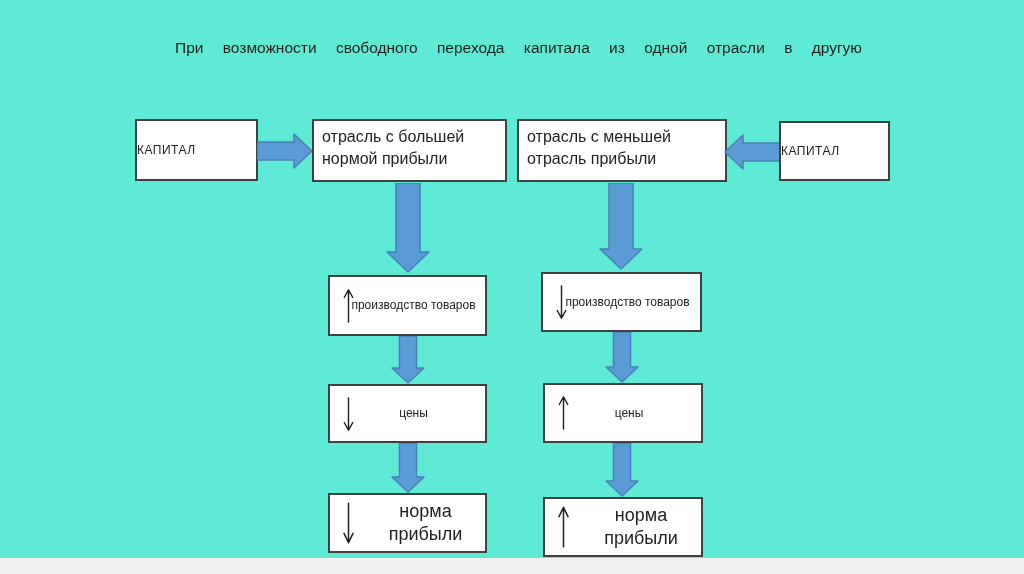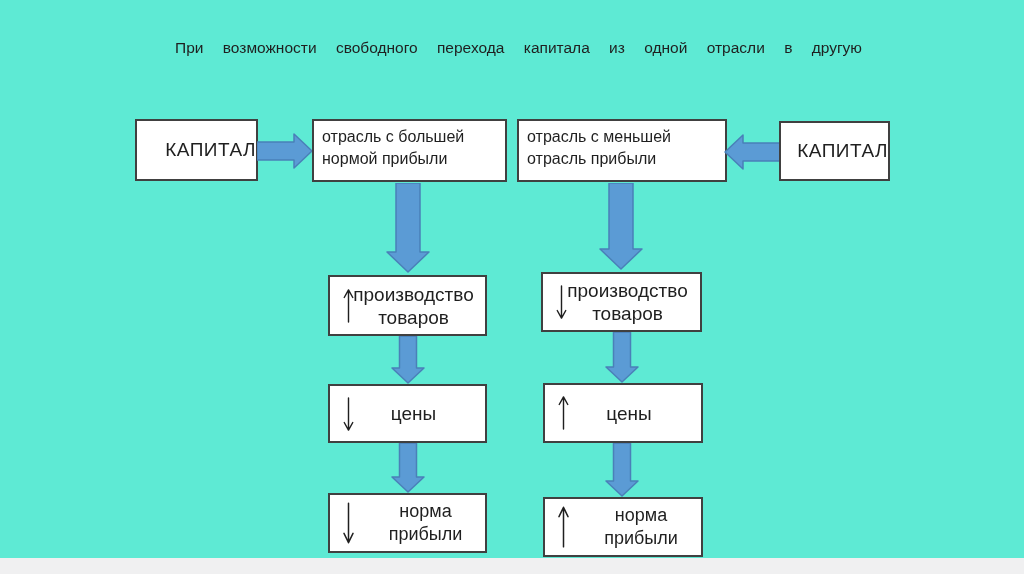--- a/index.html
+++ b/index.html
@@ -32,22 +32,22 @@
   .box {
     position: absolute;
     box-sizing: border-box;
     background: #ffffff;
     border: 2px solid var(--box_border, #404040);
     color: var(--text, #1f1f1f);
   }
   .capital {
     display: flex;
     align-items: center;
-    justify-content: flex-end;
-    font-size: 19px;
+    justify-content: flex-start;
+    font-size: 12px;
     letter-spacing: 0.5px;
   }
   .industry {
     font-size: 16px;
     line-height: 22px;
     padding: 5px 6px 0 8px;
   }
   .industry .industry-label {
     display: inline-block;
     max-width: 176px;
@@ -70,21 +70,21 @@
   .trend-icon svg path {
     stroke: var(--text, #1f1f1f);
     stroke-width: 1.5;
     fill: none;
     stroke-linecap: round;
     stroke-linejoin: round;
   }
   .step-label {
     flex: 1;
     text-align: center;
-    font-size: 19px;
+    font-size: 12px;
     line-height: 23px;
     padding: 0 6px 0 18px;
   }
   .step.profit .step-label {
     font-size: 18px;
     margin-left: 24px;
   }
   .block-arrow {
     position: absolute;
   }

